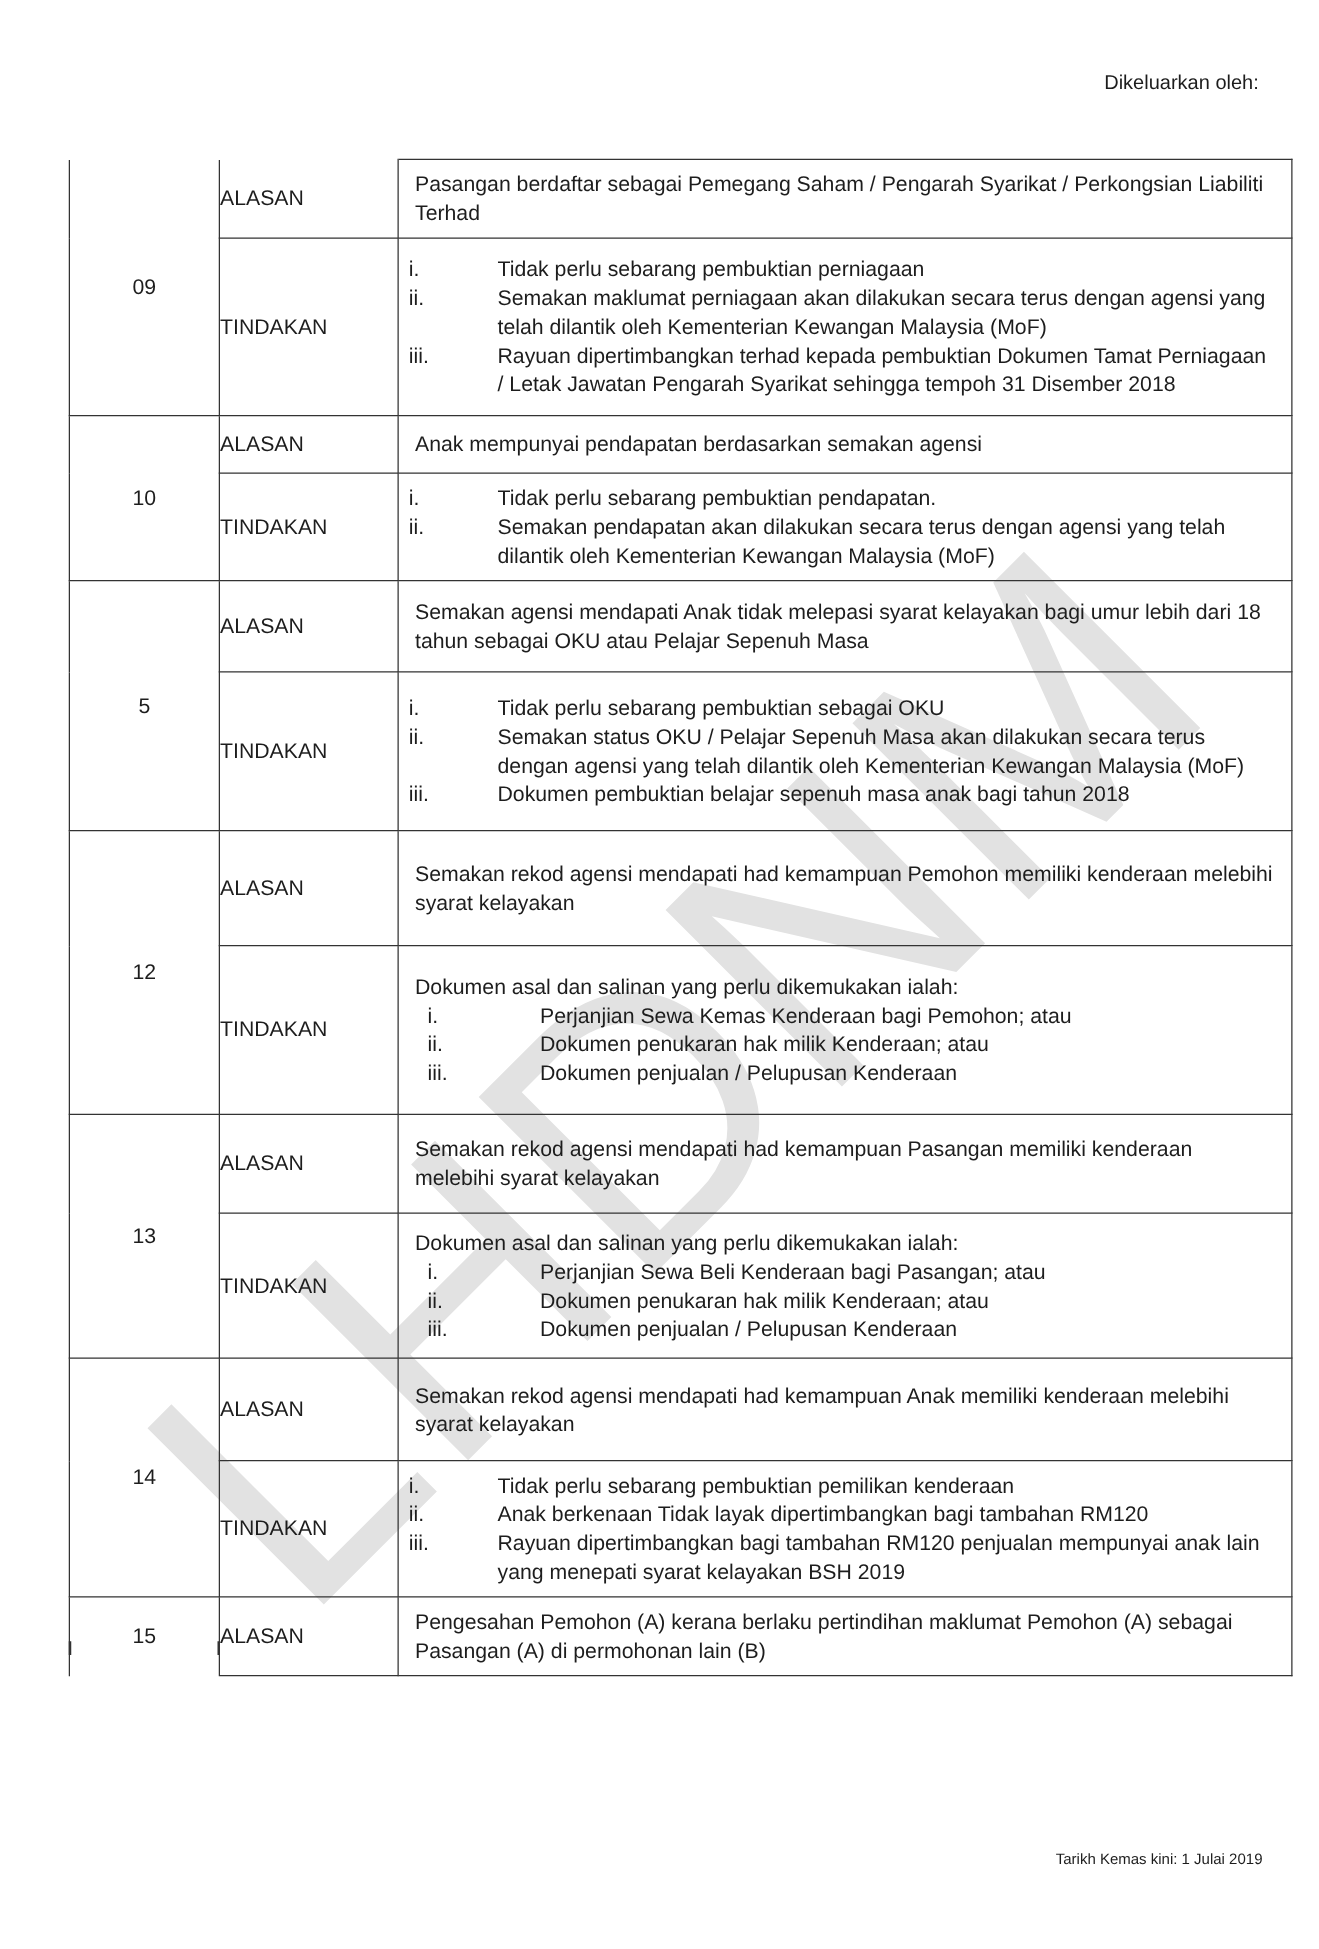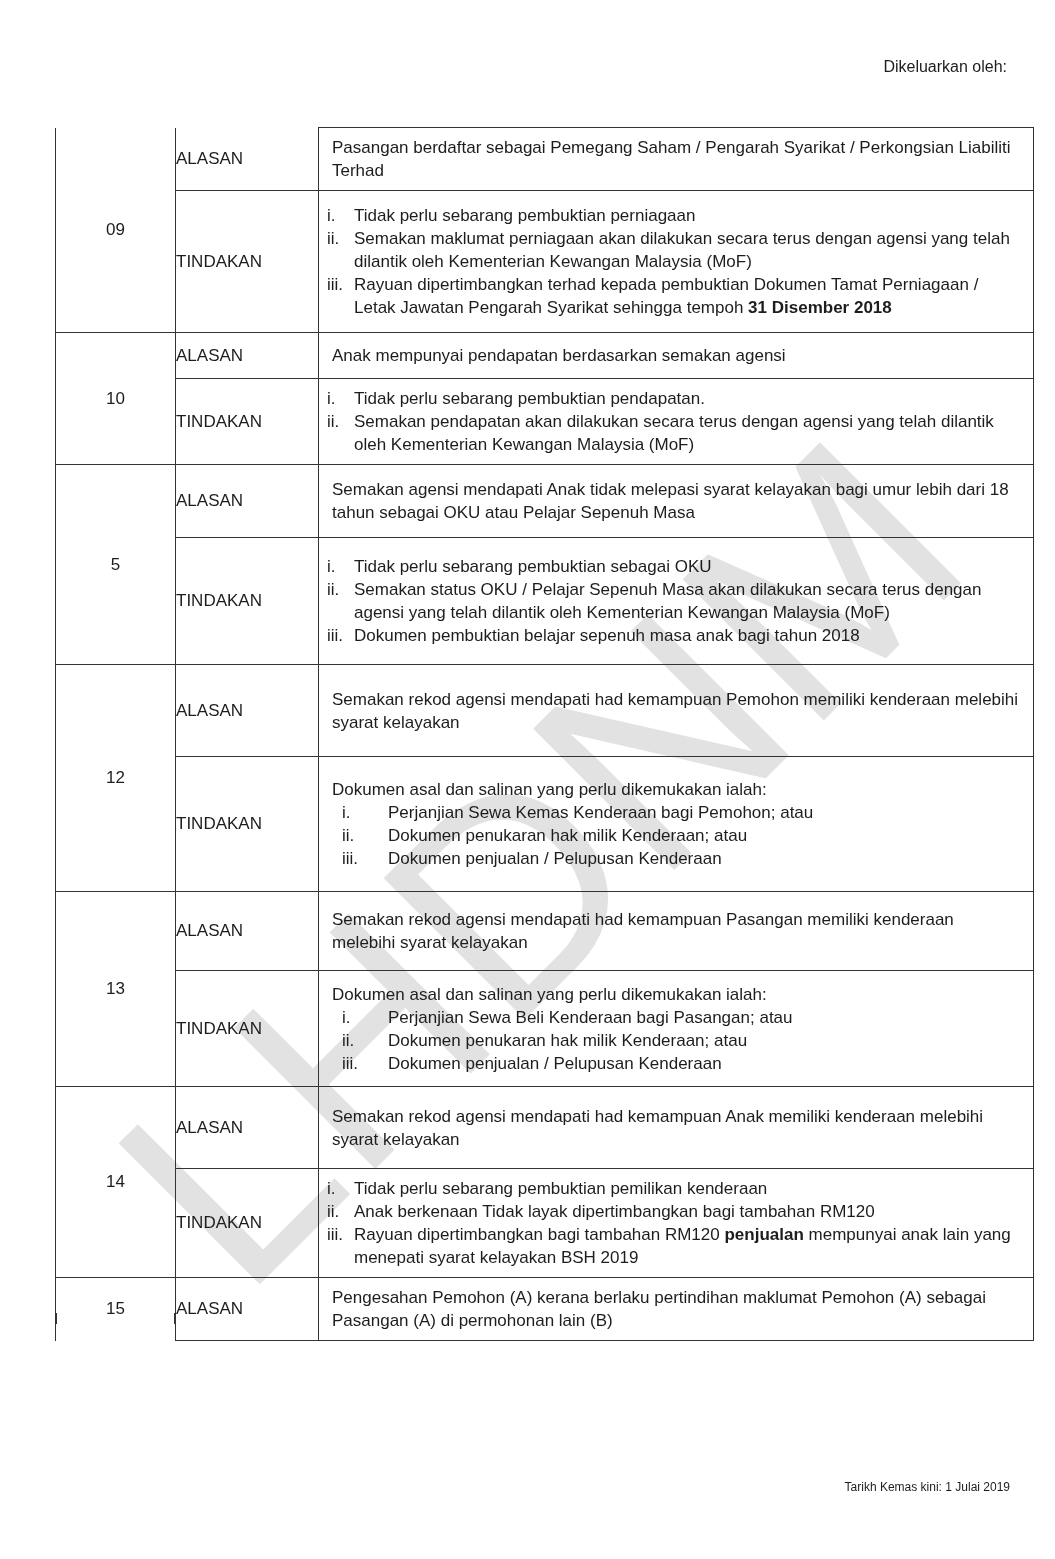--- a/index.html
+++ b/index.html
@@ -29,34 +29,34 @@
   }
   td{border:1.5px solid #333;vertical-align:middle;padding:0;background:transparent;}
   td.no-top{border-top:none;}
   td.no-bottom{border-bottom:none;}
   .num-cell{text-align:center;}
   .label-cell{text-align:left;}
   .content-cell{padding:8px 14px 8px 13px;line-height:23px;}
   .content-cell.list-pad{padding-left:8px;}
   .li{display:flex;}
   .li .n{flex:0 0 27px;}
-  .li .t{flex:1;}
+  .li .t{flex:1;margin-left:44px;}
   .indent .li .n{flex:0 0 56px;padding-left:10px;box-sizing:border-box;}
   
   tr.r09a{height:63px;}  tr.r09t{height:142px;}
   tr.r10a{height:46px;}  tr.r10t{height:80px;}
   tr.r11a{height:73px;}  tr.r11t{height:127px;}
   tr.r12a{height:92px;}  tr.r12t{height:135px;}
   tr.r13a{height:79px;}  tr.r13t{height:116px;}
   tr.r14a{height:82px;}  tr.r14t{height:91px;}
   tr.r15a{height:60px;}
   .cont-line{position:absolute;width:1.5px;height:11px;background:#333;z-index:1;}
   .cont-line.c1{left:55px;top:1313px;}
   .cont-line.c2{left:174px;top:1313px;}
-  b{font-weight:bold;}
+  b{font-weight:normal;}
 </style>
 </head>
 <body>
 
 <div class="watermark">LHDNM</div>
 
 <div class="header">
   <div>Dikeluarkan oleh:</div>
 </div>
 

